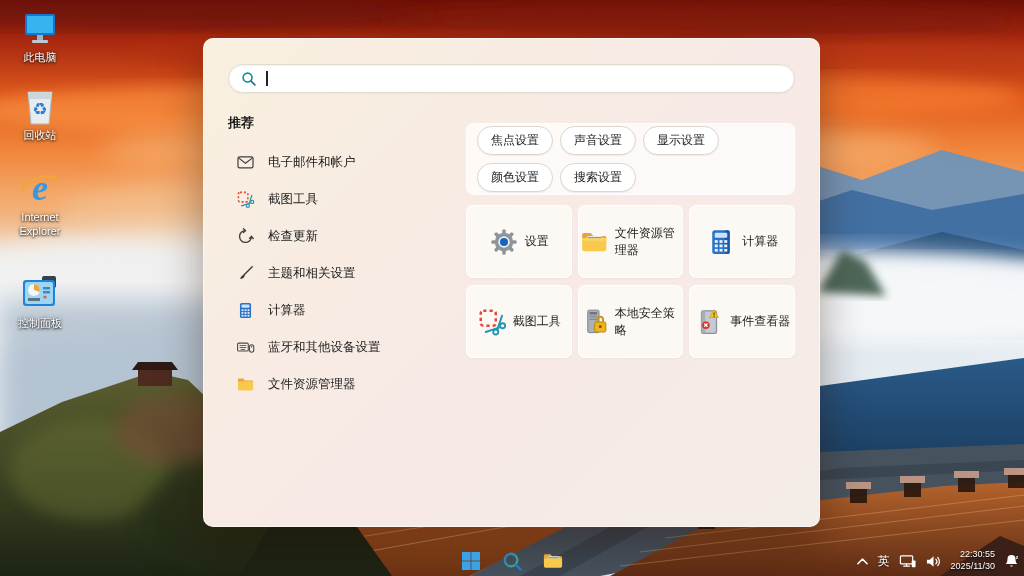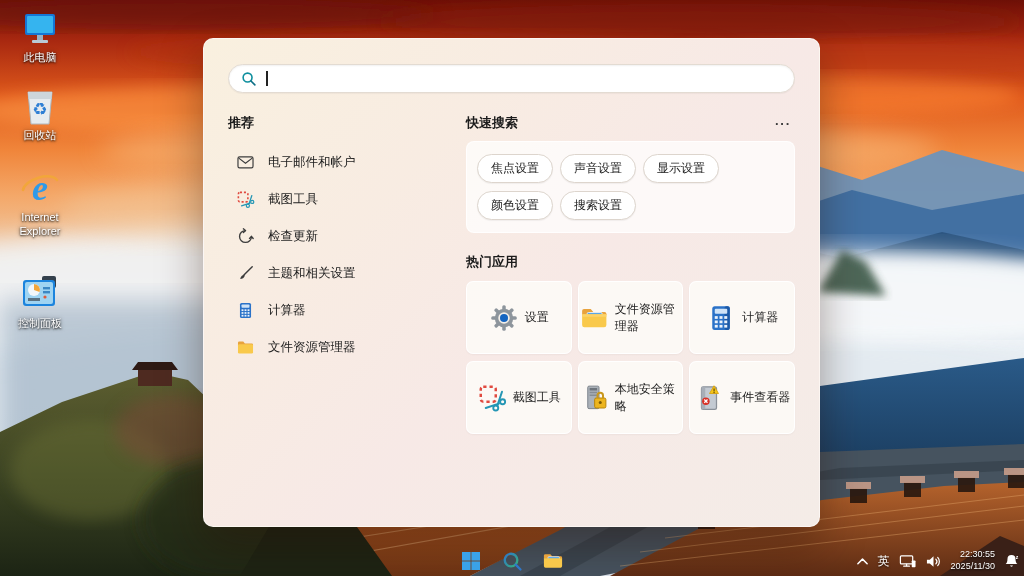--- a/index.html
+++ b/index.html
@@ -36,21 +36,21 @@
 
   .sec-title { font-size:13px; font-weight:700; color:#1b1b1b; }
   .rec-list { margin-top:12px; }
   .rec-item { display:flex; align-items:center; gap:13px; height:37px; padding-left:8px; border-radius:6px; cursor:default; }
   .rec-item .ric { width:19px; height:19px; display:flex; align-items:center; justify-content:center; }
   .rec-item .rlabel { font-size:12.5px; color:#1d1d1d; }
 
   .qs-head { display:flex; align-items:center; justify-content:space-between; }
   .more-btn { font-size:13px; font-weight:700; color:#3a3a3a; letter-spacing:1px; padding:0 4px; cursor:default; }
   .pill-card { margin-top:9px; background:rgba(255,255,255,.72); border:1px solid rgba(255,255,255,.8);
-    border-radius:8px; padding:12px 10px; display:flex; flex-wrap:wrap; gap:8px 7px; }
+    border-radius:8px; padding:2px 10px; display:flex; flex-wrap:wrap; gap:8px 7px; }
   .pill { background:#fff; border:1px solid #ddd5cd; border-radius:15px; padding:5px 13px;
     font-size:12px; color:#222; box-shadow:0 1px 1px rgba(0,0,0,.05); cursor:default; }
 
   .apps-title { margin-top:20px; }
   .apps-grid { margin-top:10px; display:grid; grid-template-columns:repeat(3,1fr); gap:7px 6px; }
   .app-tile { height:73px; background:rgba(253,251,247,.88); border:1px solid rgba(255,255,255,.9);
     border-radius:7px; display:flex; flex-direction:row; align-items:center; justify-content:center;
     gap:6px; cursor:default; box-shadow:0 1px 2px rgba(0,0,0,.04); }
   .app-tile .aic { width:30px; height:30px; display:flex; align-items:center; justify-content:center; }
   .app-tile .alabel { font-size:12px; color:#1d1d1d; }
@@ -317,49 +317,59 @@
                     <rect x="14.6" y="14" width="2.4" height="2.2"></rect>
                   <rect x="7" y="17.5" width="2.4" height="2.2"></rect>
                     <rect x="10.8" y="17.5" width="2.4" height="2.2"></rect>
                     <rect x="14.6" y="17.5" width="2.4" height="2.2"></rect>
                 </g>
               </svg>
             </span>
             <span class="rlabel">计算器</span>
           </div>
 
+          <div class="rec-item">
+            <span class="ric">
+              <svg width="19" height="19" viewBox="0 0 24 24">
+                <rect x="2" y="6.5" width="13.5" height="10" rx="1.5" fill="none" stroke="#4a4a4a" stroke-width="1.4"></rect>
+                <g stroke="#4a4a4a" stroke-width="1.1">
+                  <line x1="4.5" y1="9.5" x2="13" y2="9.5"></line>
+                    <line x1="4.5" y1="12" x2="13" y2="12"></line>
+                    <line x1="6" y1="14.5" x2="11.5" y2="14.5"></line>
+                </g>
+                <rect x="17" y="8.5" width="5.4" height="9.5" rx="2.7" fill="none" stroke="#4a4a4a" stroke-width="1.4"></rect>
+                <line x1="19.7" y1="10" x2="19.7" y2="12.2" stroke="#4a4a4a" stroke-width="1.2"></line>
+              </svg>
+            </span>
+            <span class="rlabel">蓝牙和其他设备设置</span>
+          </div>
 
           <div class="rec-item">
             <span class="ric">
               <svg width="19" height="19" viewBox="0 0 24 24">
                 <path d="M2.5,6 a1.5,1.5 0 0 1 1.5,-1.5 h5.2 l2,2.4 h8.8 a1.5,1.5 0 0 1 1.5,1.5 v1 h-19 Z" fill="#e8a33d"></path>
                 <rect x="2.5" y="8" width="19" height="11.5" rx="1.6" fill="#f9c94b"></rect>
               </svg>
             </span>
             <span class="rlabel">文件资源管理器</span>
           </div>
 
         </div>
       </div>
 
       <div class="col-right">
-        <div class="qs-head">
-          <span class="sec-title">快速搜索</span>
-          <span class="more-btn">···</span>
-        </div>
 
         <div class="pill-card">
           <span class="pill">焦点设置</span>
           <span class="pill">声音设置</span>
           <span class="pill">显示设置</span>
           <span class="pill">颜色设置</span>
           <span class="pill">搜索设置</span>
         </div>
 
-        <div class="sec-title apps-title">热门应用</div>
 
         <div class="apps-grid">
 
           <div class="app-tile">
             <span class="aic">
               <svg width="30" height="30" viewBox="0 0 24 24">
                 <g fill="#8d959c">
                   <rect x="10.6" y="1.8" width="2.8" height="20.4" rx="1.2"></rect>
                   <rect x="10.6" y="1.8" width="2.8" height="20.4" rx="1.2" transform="rotate(45 12 12)"></rect>
                   <rect x="10.6" y="1.8" width="2.8" height="20.4" rx="1.2" transform="rotate(90 12 12)"></rect>

